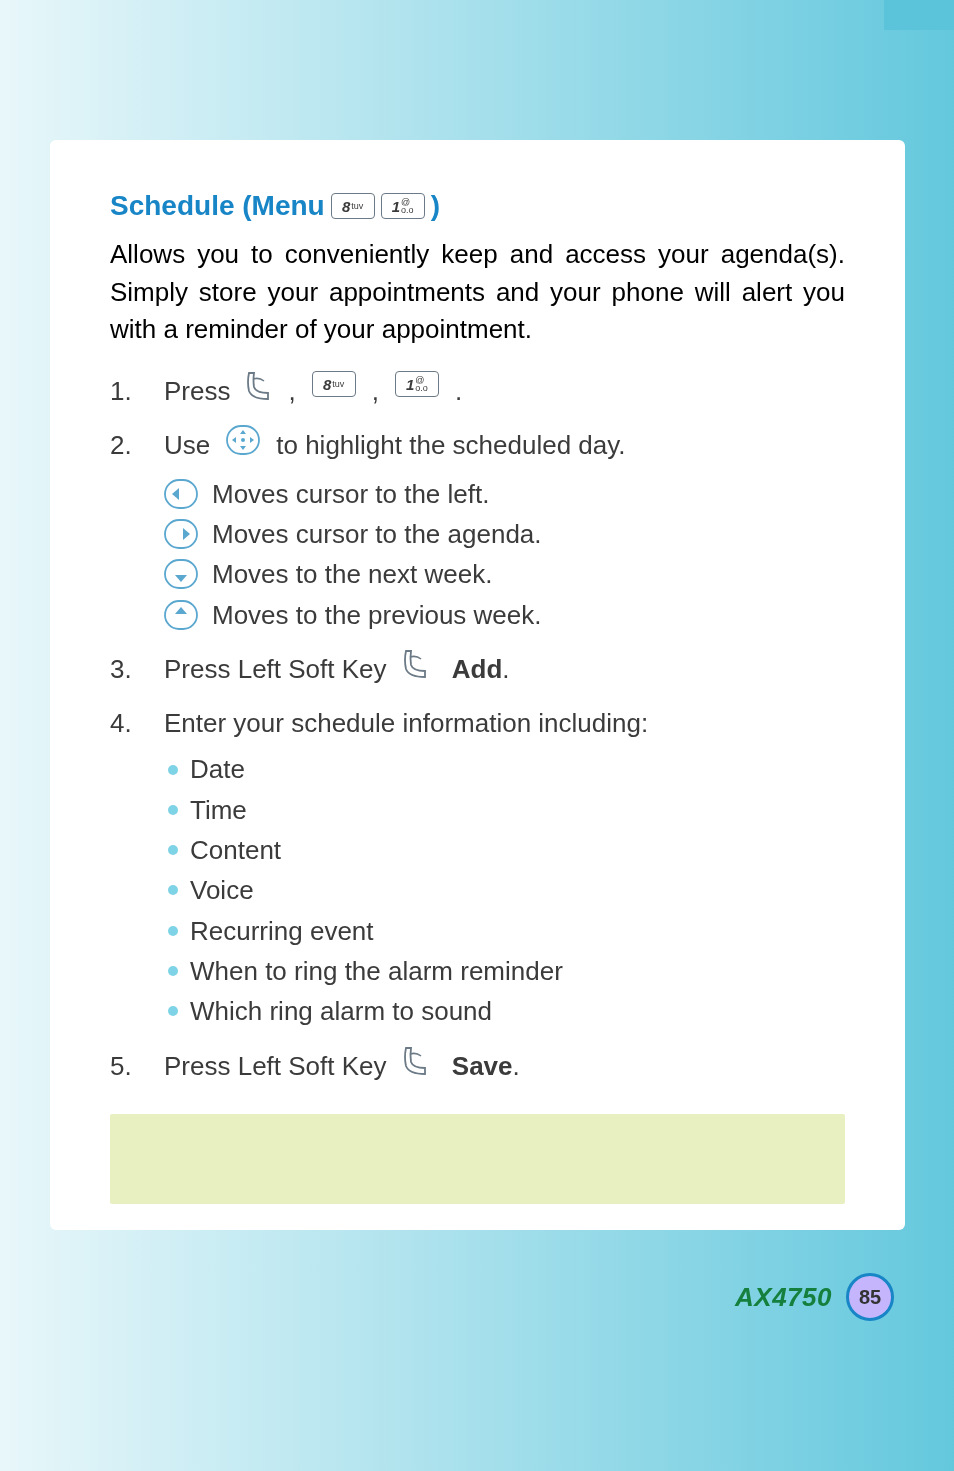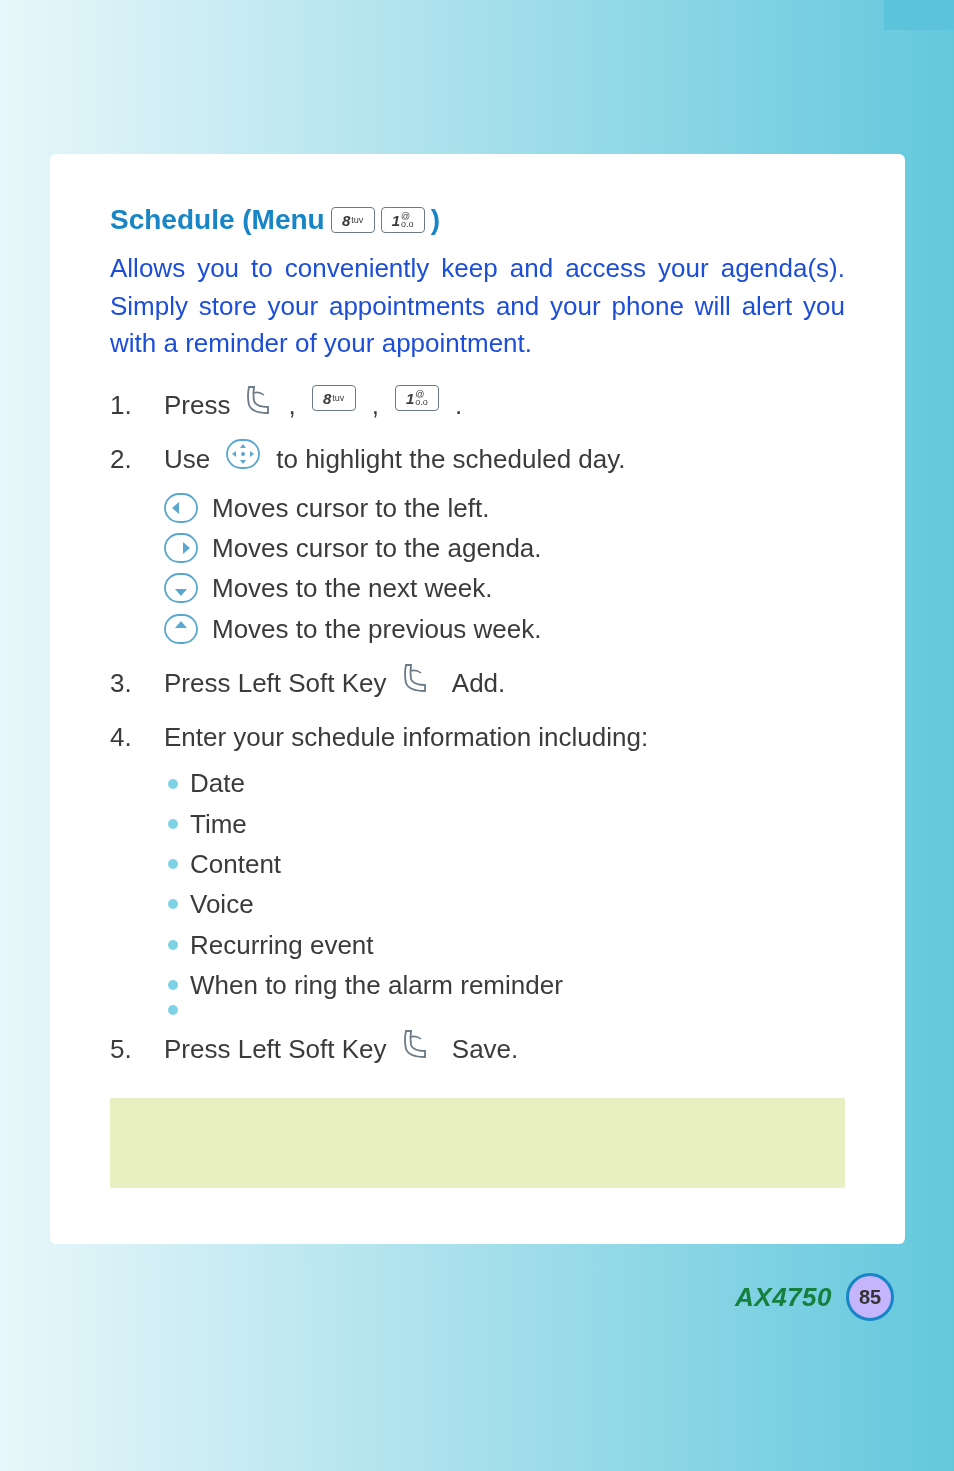--- a/index.html
+++ b/index.html
@@ -11,21 +11,21 @@
   }
   .tab {
     position: absolute;
     top: 0; right: 0;
     width: 70px; height: 30px;
     background: #5bc3da;
   }
   .page {
     position: absolute;
     left: 50px;
-    top: 154px;
+    top: 140px;
     width: 855px;
     height: 1090px;
     background: #ffffff;
     border-radius: 6px;
     padding: 50px 60px 40px 60px;
     color: #3b3b3b;
   }
   .heading {
     color: #1785c6;
     font-weight: 700;
@@ -52,21 +52,21 @@
     font-weight: 700;
     color: #3b3b3b;
     line-height: 1;
     vertical-align: middle;
   }
   .key .sub { font-size: 9px; font-style: normal; font-weight: 400; line-height: 8px; text-align:left; }
   .intro {
     font-size: 26px;
     line-height: 1.45;
     text-align: justify;
-    color: #1d4ed8;
+    color: #000000;
     margin-bottom: 22px;
   }
   ol.steps { list-style: none; }
   ol.steps > li {
     display: flex;
     gap: 28px;
     font-size: 26px;
     line-height: 1.55;
     margin-bottom: 14px;
     color:#3b3b3b;
@@ -80,21 +80,21 @@
   }
   .sub-list { margin-top: 8px; }
   .sub-list .row { display:flex; align-items:center; gap:14px; font-size:26px; line-height:1.55; }
   .bullets { margin-top: 6px; }
   .bullets .brow { display:flex; align-items:center; gap:12px; font-size:26px; line-height:1.55; padding-left: 4px;}
   .dot {
     width: 10px; height: 10px; border-radius: 50%;
     background: #7fd3e6;
     flex: 0 0 10px;
   }
-  .bold { font-weight: 400; }
+  .bold { font-weight: 700; }
   .note-box {
     margin-top: 28px;
     height: 90px;
     background: #e8f0c2;
     border-radius: 2px;
   }
   .footer {
     position: absolute;
     right: 60px;
     bottom: 150px;
@@ -275,20 +275,21 @@
           <div class="brow">
               <span class="dot"></span>
               <span>Recurring event</span>
             </div>
           <div class="brow">
               <span class="dot"></span>
               <span>When to ring the alarm reminder</span>
             </div>
           <div class="brow">
               <span class="dot"></span>
+              <span>Which ring alarm to sound</span>
             </div>
         </div>
       </div>
     </li>
 
     <li>
       <span class="num">5.</span>
       <div class="body">
         <div class="inline-row">
           <span>Press Left Soft Key</span>

